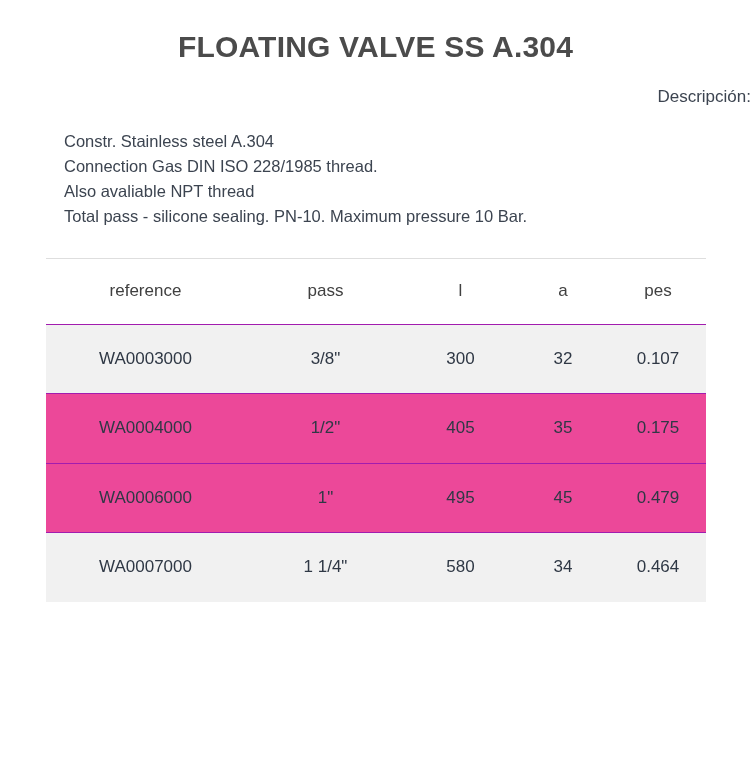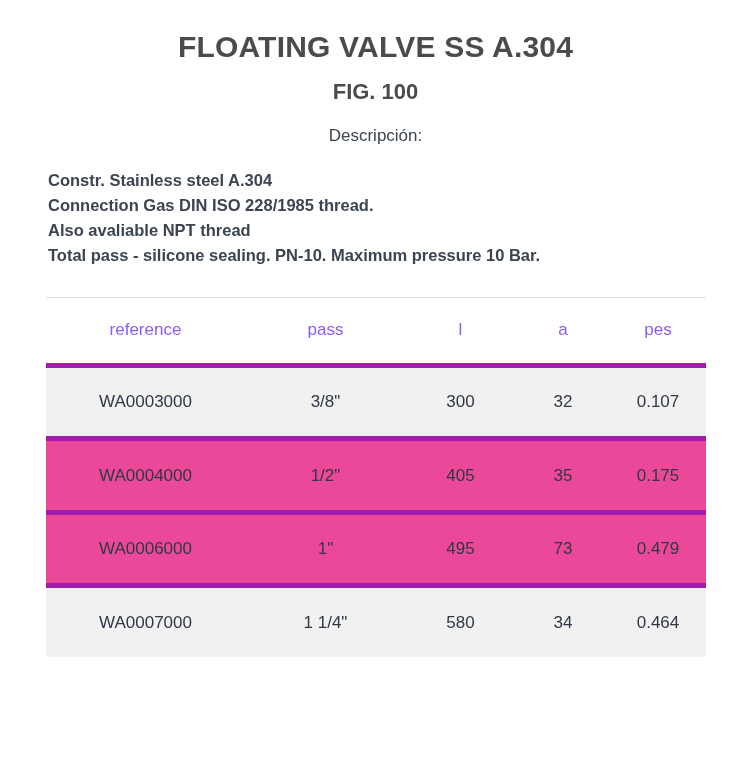--- a/index.html
+++ b/index.html
@@ -40,28 +40,27 @@
     font-weight: bold;
     color: #4b4b4b;
     margin: 14px 0 0 0;
     line-height: 1.15;
   }
   .desc-heading {
     font-size: 17px;
     font-weight: normal;
     color: #3c4450;
     margin: 22px 0 0 0;
-    text-align: center;
+    text-align: right;
   }
 
   
   .desc-block {
     margin: 22px 0 16px 0;
-    padding-left: 48px;
-    font-weight: bold;
+    padding-left: 64px;
   }
   .desc-line {
     font-size: 16.5px;
     color: #3c4450;
     line-height: 25px;
     white-space: nowrap;
   }
 
   
   .table-wrap {
@@ -78,27 +77,27 @@
   table.spec td {
     text-align: center;
     font-weight: normal;
     color: #2f3845;
     border: none;
   }
   table.spec th {
     font-size: 17px;
     height: 63px;
     vertical-align: middle;
-    color: #8b5cf6;
+    color: #404040;
   }
   table.spec td {
     font-size: 17px;
     height: 66.5px;
     vertical-align: middle;
-    border-top: 5px solid #a21caf;
+    border-top: 1px solid #a21caf;
   }
   table.spec tbody tr.odd td {
     background: #f1f1f1;
   }
   table.spec tbody tr.even td {
     background: #ec4899;
   }
   
   col.c-ref  { width: 200px; }
   col.c-mida { width: 160px; }
@@ -106,21 +105,20 @@
   col.c-a    { width: 95px;  }
   col.c-pes  { width: 95px;  }
 </style>
 </head>
 <body>
 
 <div class="page">
 
   <div class="title-block">
     <h1 class="main-title">FLOATING VALVE SS A.304</h1>
-    <h2 class="fig-title">FIG. 100</h2>
     <div class="desc-heading">Descripción:</div>
   </div>
 
   <div class="desc-block">
     <div class="desc-line">Constr. Stainless steel A.304</div>
     <div class="desc-line">Connection Gas DIN ISO 228/1985 thread.</div>
     <div class="desc-line">Also avaliable NPT thread</div>
     <div class="desc-line">Total pass - silicone sealing. PN-10. Maximum pressure 10 Bar.</div>
   </div>
 
@@ -154,21 +152,21 @@
           <td>WA0004000</td>
           <td>1/2"</td>
           <td>405</td>
           <td>35</td>
           <td>0.175</td>
         </tr>
         <tr class="even">
           <td>WA0006000</td>
           <td>1"</td>
           <td>495</td>
-          <td>73</td>
+          <td>45</td>
           <td>0.479</td>
         </tr>
         <tr class="odd">
           <td>WA0007000</td>
           <td>1 1/4"</td>
           <td>580</td>
           <td>34</td>
           <td>0.464</td>
         </tr>
       </tbody>

